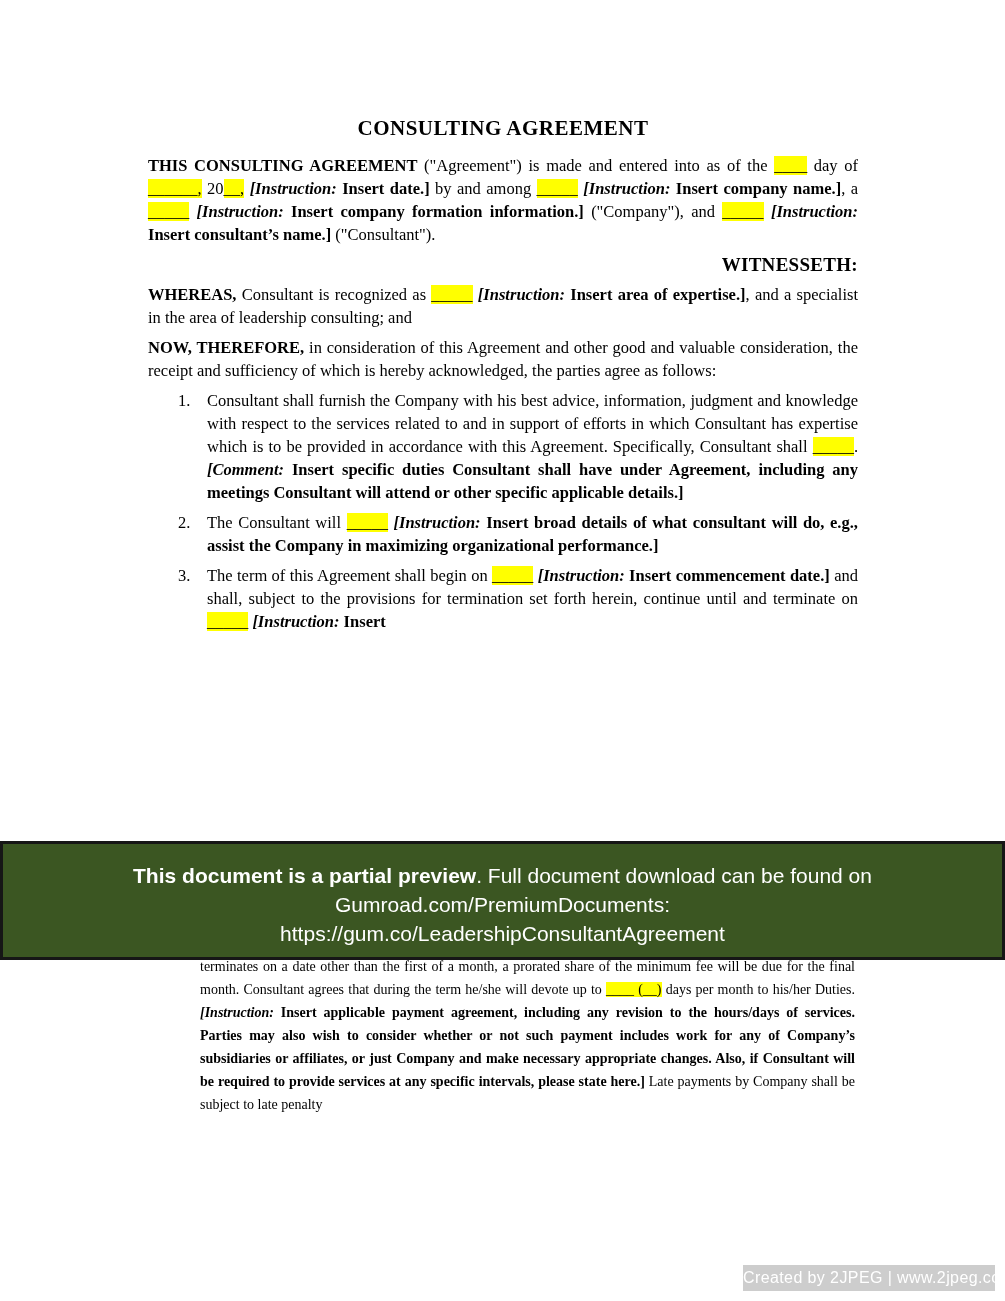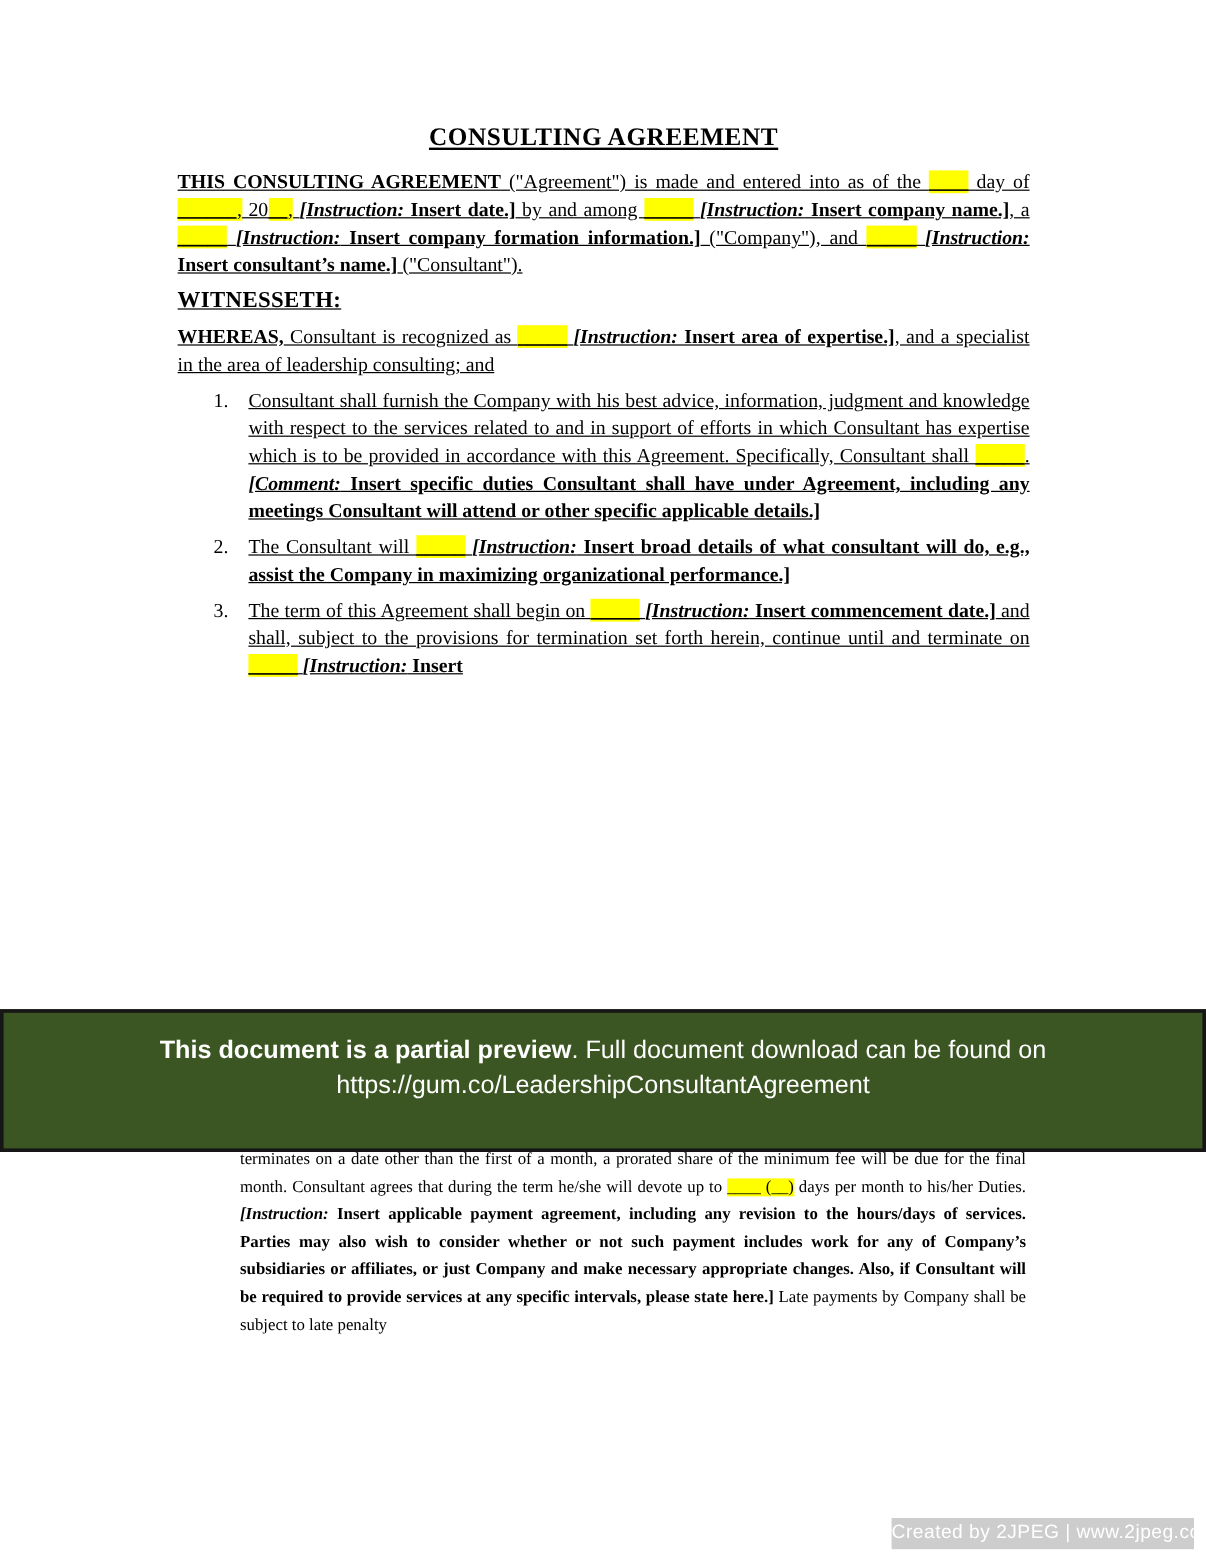--- a/index.html
+++ b/index.html
@@ -16,29 +16,29 @@
   body{
     width:1005px;height:1301px;
     background:var(--page-bg);
     position:relative;
     font-family:"Liberation Serif", serif;
     color:var(--ink);
     overflow:hidden;
   }
   .page{position:absolute;inset:0;background:var(--page-bg);overflow:hidden;}
   .content{
-    position:absolute;left:148px;top:102px;width:710px;
-    font-size:16.5px;line-height:23px;text-decoration:underline;
+    position:absolute;left:148px;top:116px;width:710px;
+    font-size:16.5px;line-height:23px;
   }
   .doc-title{
     text-align:center;font-weight:bold;font-size:21px;line-height:24px;
     letter-spacing:.5px;margin:0 0 14px 0;
   }
   .doc-heading{
-    text-align:left;font-weight:bold;font-size:19px;line-height:23px;
+    text-align:right;font-weight:bold;font-size:19px;line-height:23px;
     margin:1px 0 7px 0;letter-spacing:.3px;
   }
   .para{text-align:justify;margin:0 0 7px 0;}
   .li{position:relative;padding-left:59px;text-align:justify;margin:0 0 7px 0;}
   .li .num{position:absolute;left:30px;top:0;}
   .b{font-weight:bold;}
   .i{font-style:italic;}
   .hl{background:var(--hl);}
   .continuation{
     position:absolute;left:200px;top:955px;width:655px;
@@ -67,27 +67,29 @@
 </head>
 <body>
 
 <div class="page">
 
   <div class="content">
       <div class="doc-title"><span class="b ">CONSULTING AGREEMENT</span></div>
       <div class="para"><span class="b ">THIS CONSULTING AGREEMENT</span><span class=""> ("Agreement") is made and entered into as of the </span><span class="hl">____</span><span class=""> day of </span><span class="hl">______,</span><span class=""> 20</span><span class="hl">__,</span><span class=""> </span><span class="b i ">[Instruction:</span><span class="b "> Insert date.]</span><span class=""> by and among </span><span class="hl">_____</span><span class=""> </span><span class="b i ">[Instruction:</span><span class="b "> Insert company name.]</span><span class="">, a </span><span class="hl">_____</span><span class=""> </span><span class="b i ">[Instruction:</span><span class="b "> Insert company formation information.]</span><span class="">  ("Company"), and </span><span class="hl">_____</span><span class=""> </span><span class="b i ">[Instruction:</span><span class="b "> Insert consultant’s name.]</span><span class=""> ("Consultant").</span></div>
       <div class="doc-heading"><span class="b ">WITNESSETH:</span></div>
       <div class="para"><span class="b ">WHEREAS,</span><span class=""> Consultant is recognized as </span><span class="hl">_____</span><span class=""> </span><span class="b i ">[Instruction:</span><span class="b "> Insert area of expertise.]</span><span class="">, and a specialist in the area of leadership consulting; and</span></div>
+      <div class="para"><span class="b ">NOW, THEREFORE,</span><span class=""> in consideration of this Agreement and other good and valuable consideration, the receipt and sufficiency of which is hereby acknowledged, the parties agree as follows:</span></div>
       <div class="li"><span class="num">1.</span><span class="">Consultant shall furnish the Company with his best advice, information, judgment and knowledge with respect to the services related to and in support of efforts in which Consultant has expertise which is to be provided in accordance with this Agreement.  Specifically, Consultant shall </span><span class="hl">_____</span><span class="">.  </span><span class="b i ">[Comment:</span><span class="b "> Insert specific duties Consultant shall have under Agreement, including any meetings Consultant will attend or other specific applicable details.]</span></div>
       <div class="li"><span class="num">2.</span><span class="">The Consultant will </span><span class="hl">_____</span><span class=""> </span><span class="b i ">[Instruction:</span><span class="b "> Insert broad details of what consultant will do, e.g., assist the Company in maximizing organizational performance.]</span></div>
       <div class="li"><span class="num">3.</span><span class="">The term of this Agreement shall begin on </span><span class="hl">_____</span><span class=""> </span><span class="b i ">[Instruction:</span><span class="b "> Insert commencement date.]</span><span class=""> and shall, subject to the provisions for termination set forth herein, continue until and terminate on </span><span class="hl">_____</span><span class=""> </span><span class="b i ">[Instruction:</span><span class="b "> Insert</span></div>
     </div>
 
   <div class="continuation"><span class="">terminates on a date other than the first of a month, a prorated share of the minimum fee will be due for the final month.  Consultant agrees that during the term he/she will devote up to </span><span class="hl">____ (__)</span><span class=""> days per month to his/her Duties. </span><span class="b i ">[Instruction:</span><span class="b "> Insert applicable payment agreement, including any revision to the hours/days of services.  Parties may also wish to consider whether or not such payment includes work for any of Company’s subsidiaries or affiliates, or just Company and make necessary appropriate changes.  Also, if Consultant will be required to provide services at any specific intervals, please state here.]</span><span class="">  Late payments by Company shall be subject to late penalty</span></div>
 
   <div class="banner">
     <div><span class="b">This document is a partial preview</span><span>. Full document download can be found on</span></div>
+    <div>Gumroad.com/PremiumDocuments:</div>
     <div><a>https://gum.co/LeadershipConsultantAgreement</a></div>
   </div>
 
   <div class="watermark">Created by 2JPEG | www.2jpeg.com</div>
 
 </div>
 
 </body></html>

